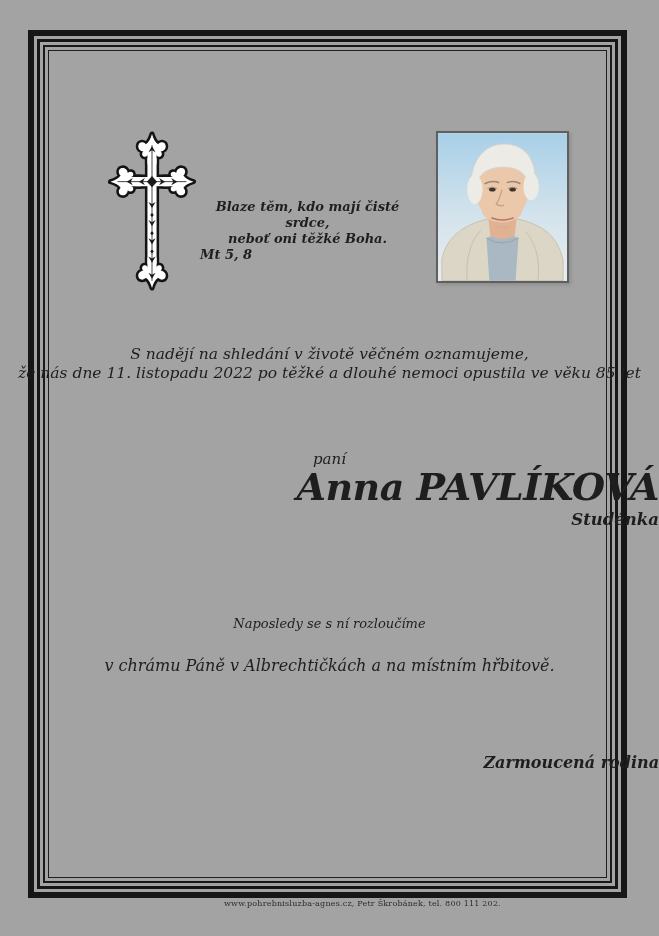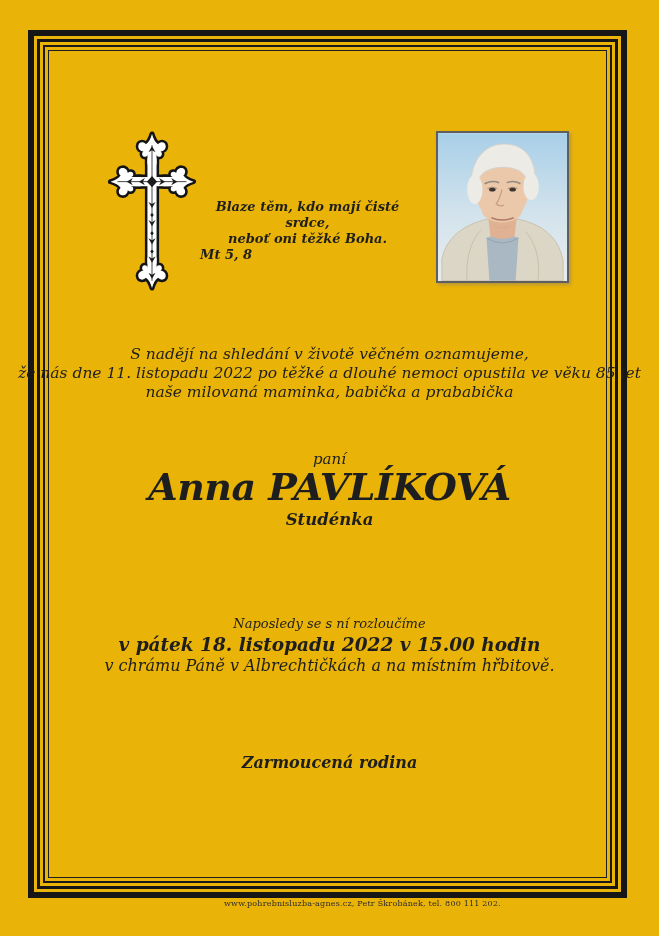--- a/index.html
+++ b/index.html
@@ -3,34 +3,34 @@
 <meta charset="utf-8">
 <style>
   html,body{margin:0;padding:0;}
   body{
     width:659px;height:936px;position:relative;
     background:#ffffff;
     font-family:"DejaVu Serif","Liberation Serif",serif;
     color:#1e1e1e;
     overflow:hidden;
   }
-  .sheet{position:absolute;inset:0;background:#eab308;}
+  .sheet{position:absolute;inset:0;background:#a3a3a3;}
   
   .frame{
     position:absolute;left:28px;top:30px;width:599px;height:868px;
     box-sizing:border-box;border:6px solid #161616;padding:3px;
   }
   .frame-l2{box-sizing:border-box;border:3px solid #161616;height:100%;padding:3px;}
   .frame-l3{box-sizing:border-box;border:2px solid #1a1a1a;height:100%;padding:3px;}
   .frame-l4{box-sizing:border-box;border:1px solid #1f1f1f;height:100%;}
 
   .abs{position:absolute;}
   .center{left:0;width:659px;text-align:center;}
   .it{font-style:italic;}
-  .b{font-weight:700;}
+  .b{font-weight:700;text-align:right;}
 
   .cross-wrap{left:107px;top:131px;width:90px;height:160px;}
 
   .quote{left:200px;top:199px;width:215px;font-size:13px;line-height:16px;text-align:center;}
   .quote .ref{text-align:left;padding-right:8px;}
 
   .photo{
     left:436px;top:131px;width:133px;height:152px;box-sizing:border-box;
     border:2px solid #5f5f5f;background:#cfe2ee;
     box-shadow:2px 2px 3px rgba(120,120,120,.45);
@@ -140,28 +140,26 @@
       <path d="M66,58 C64,66 62,70 60,73 Q64,76 68,74" fill="none" stroke="#c79b7e" stroke-width="1.2"></path>
 
       <path d="M55,87 Q66,92 78,87" fill="none" stroke="#b07a6a" stroke-width="1.6"></path>
       <path d="M58,96 Q66,99 74,96" fill="none" stroke="#d8ac8c" stroke-width="1"></path>
     </svg>
   </div>
 
   <div class="abs center announce it">
     <div>S nadějí na shledání v životě věčném oznamujeme,</div>
     <div>že nás dne 11. listopadu 2022 po těžké a dlouhé nemoci opustila ve věku 85 let</div>
-    <div>naše milovaná maminka, babička a prababička</div>
   </div>
 
   <div class="abs center pani it">paní</div>
   <div class="abs center name it b">Anna PAVLÍKOVÁ</div>
   <div class="abs center town it b">Studénka</div>
 
   <div class="abs center farewell-1 it">Naposledy se s ní rozloučíme</div>
-  <div class="abs center farewell-2 it b">v pátek 18. listopadu 2022 v 15.00 hodin</div>
   <div class="abs center farewell-3 it">v chrámu Páně v Albrechtičkách a na místním hřbitově.</div>
 
   <div class="abs center signature it b">Zarmoucená rodina</div>
 
   <div class="abs center footer">www.pohrebnisluzba-agnes.cz, Petr Škrobánek, tel. 800 111 202.</div>
 
 </div>
 
 </body></html>

